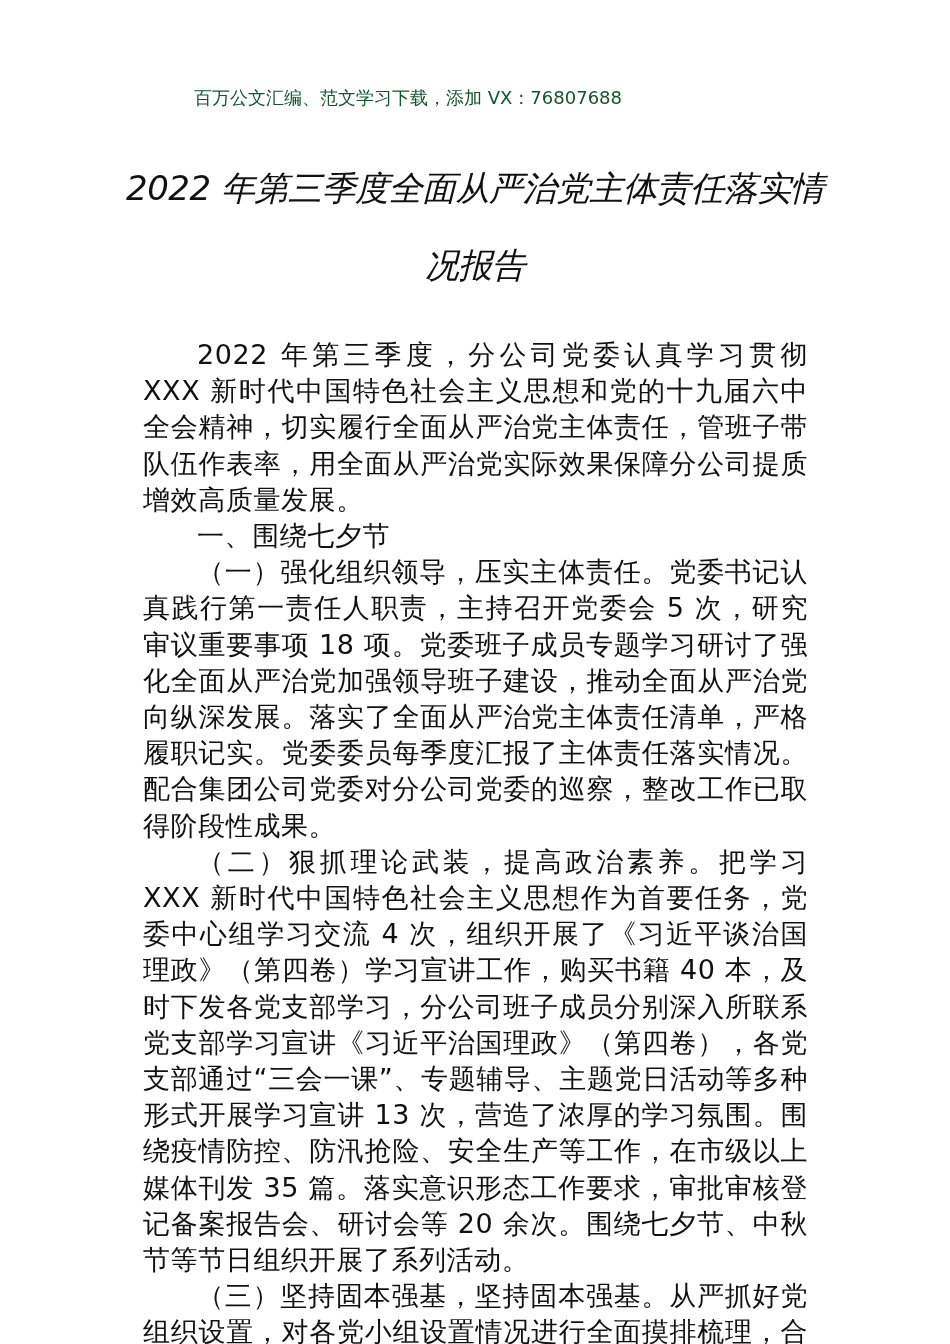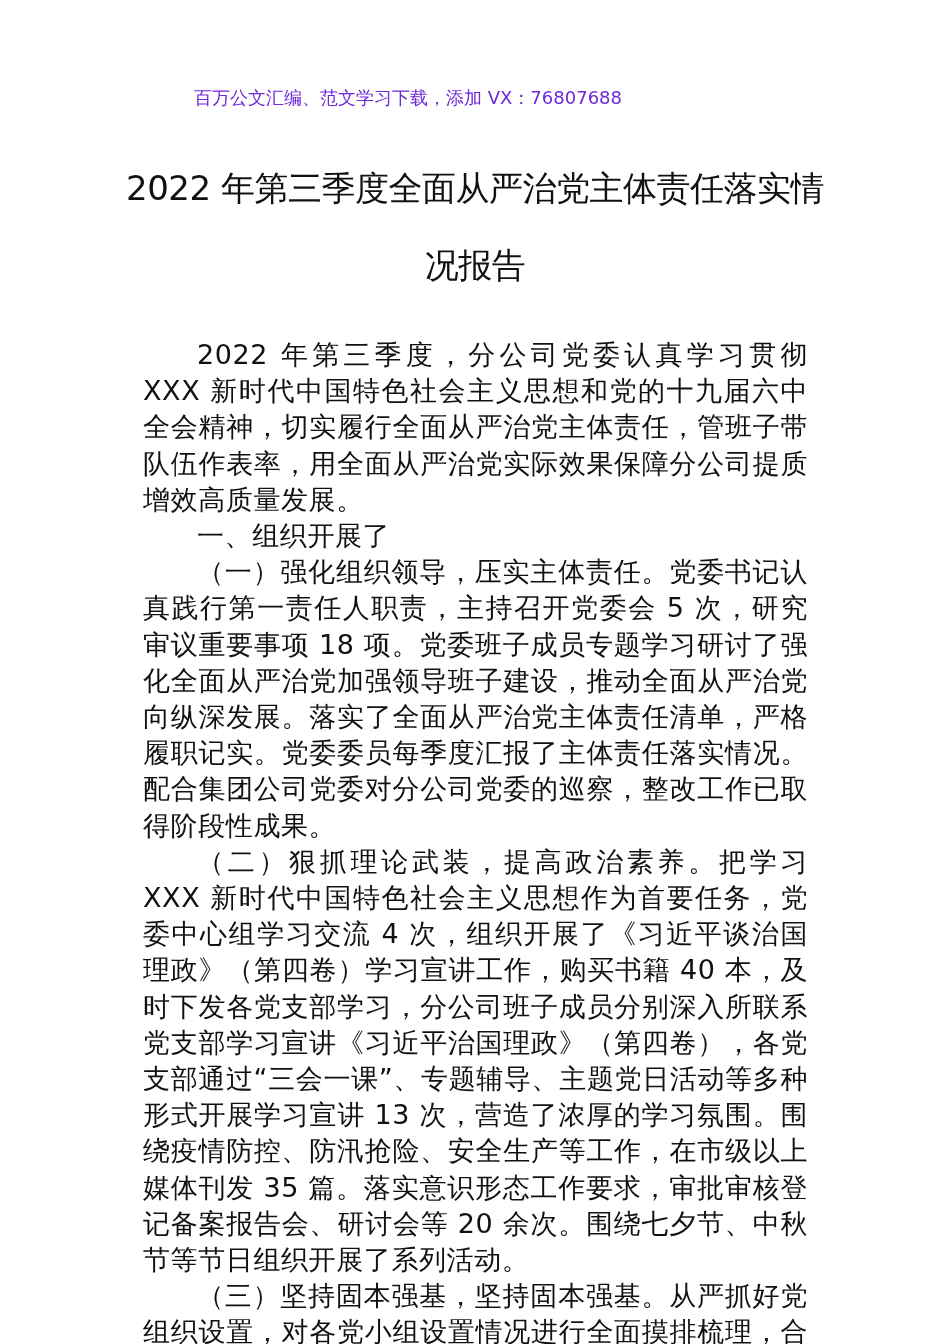--- a/index.html
+++ b/index.html
@@ -14,35 +14,36 @@
       overflow: hidden;
       font-family: "DejaVu Sans", sans-serif;
       color: #111111;
     }
     .watermark {
       position: absolute;
       top: 84px;
       left: 0;
       width: 816px;
       text-align: center;
-      color: #6d28d9;
+      color: #14532d;
       font-size: 18px;
       line-height: 28px;
       letter-spacing: 0px;
     }
     .title {
       position: absolute;
       top: 150px;
       left: 120px;
       width: 710px;
       text-align: center;
       font-size: 34px;
       line-height: 77px;
       color: #111111;
       letter-spacing: -0.5px;
+      font-style: italic;
     }
     .body {
       position: absolute;
       top: 337px;
       left: 143px;
       width: 665px;
       font-size: 27px;
       line-height: 36.2px;
       text-align: justify;
       letter-spacing: 0.6px;
@@ -58,17 +59,17 @@
   </style>
 </head>
 <body>
 
 <div class="watermark">百万公文汇编、范文学习下载，添加 VX：76807688</div>
 
 <div class="title">2022 年第三季度全面从严治党主体责任落实情况报告</div>
 
 <div class="body">
   <p class="para">2022 年第三季度，分公司党委认真学习贯彻 XXX 新时代中国特色社会主义思想和党的十九届六中全会精神，切实履行全面从严治党主体责任，管班子带队伍作表率，用全面从严治党实际效果保障分公司提质增效高质量发展。</p>
-  <p class="heading">一、组织开展了</p>
+  <p class="heading">一、围绕七夕节</p>
   <p class="para">（一）强化组织领导，压实主体责任。党委书记认真践行第一责任人职责，主持召开党委会 5 次，研究审议重要事项 18 项。党委班子成员专题学习研讨了强化全面从严治党加强领导班子建设，推动全面从严治党向纵深发展。落实了全面从严治党主体责任清单，严格履职记实。党委委员每季度汇报了主体责任落实情况。配合集团公司党委对分公司党委的巡察，整改工作已取得阶段性成果。</p>
   <p class="para">（二）狠抓理论武装，提高政治素养。把学习 XXX 新时代中国特色社会主义思想作为首要任务，党委中心组学习交流 4 次，组织开展了《习近平谈治国理政》（第四卷）学习宣讲工作，购买书籍 40 本，及时下发各党支部学习，分公司班子成员分别深入所联系党支部学习宣讲《习近平治国理政》（第四卷），各党支部通过“三会一课”、专题辅导、主题党日活动等多种形式开展学习宣讲 13 次，营造了浓厚的学习氛围。围绕疫情防控、防汛抢险、安全生产等工作，在市级以上媒体刊发 35 篇。落实意识形态工作要求，审批审核登记备案报告会、研讨会等 20 余次。围绕七夕节、中秋节等节日组织开展了系列活动。</p>
   <p class="para">（三）坚持固本强基，坚持固本强基。从严抓好党组织设置，对各党小组设置情况进行全面摸排梳理，合理规</p>
 </div>
 
 </body></html>

